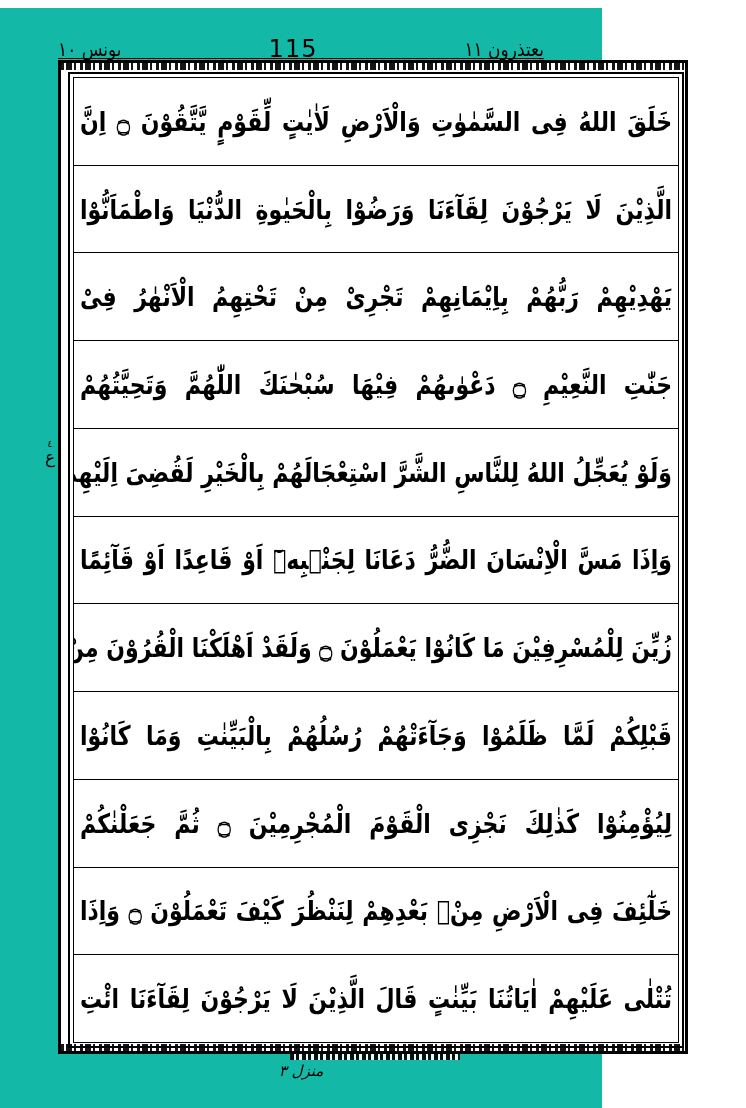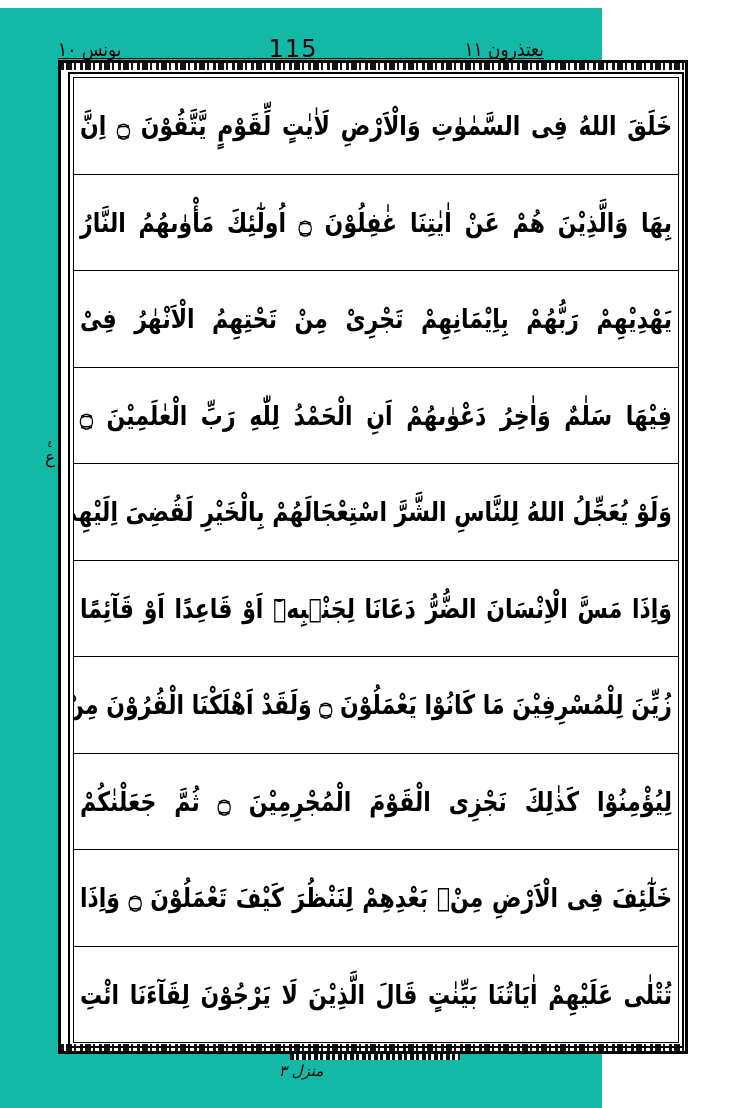--- a/index.html
+++ b/index.html
@@ -189,36 +189,39 @@
   <div class="frame-outer">
     <div class="frame-orn-top"></div>
     <div class="frame-orn-bottom"></div>
     <div class="frame-mid">
       <div class="frame-inner">
         <div class="lines">
           <div class="qline">
               <span class="qtext">خَلَقَ اللهُ فِى السَّمٰوٰتِ وَالْاَرْضِ لَاٰيٰتٍ لِّقَوْمٍ يَّتَّقُوْنَ ۝ اِنَّ</span>
             </div>
           <div class="qline">
-              <span class="qtext">بِهَا وَالَّذِيْنَ هُمْ عَنْ اٰيٰتِنَا غٰفِلُوْنَ ۝ اُولٰٓئِكَ مَأْوٰىهُمُ النَّارُ</span>
+              <span class="qtext">الَّذِيْنَ لَا يَرْجُوْنَ لِقَآءَنَا وَرَضُوْا بِالْحَيٰوةِ الدُّنْيَا وَاطْمَاَنُّوْا</span>
             </div>
           <div class="qline">
               <span class="qtext">يَهْدِيْهِمْ رَبُّهُمْ بِاِيْمَانِهِمْ تَجْرِىْ مِنْ تَحْتِهِمُ الْاَنْهٰرُ فِىْ</span>
             </div>
           <div class="qline">
-              <span class="qtext">فِيْهَا سَلٰمٌ وَاٰخِرُ دَعْوٰىهُمْ اَنِ الْحَمْدُ لِلّٰهِ رَبِّ الْعٰلَمِيْنَ ۝</span>
+              <span class="qtext">جَنّٰتِ النَّعِيْمِ ۝ دَعْوٰىهُمْ فِيْهَا سُبْحٰنَكَ اللّٰهُمَّ وَتَحِيَّتُهُمْ</span>
             </div>
           <div class="qline">
               <span class="qtext">وَلَوْ يُعَجِّلُ اللهُ لِلنَّاسِ الشَّرَّ اسْتِعْجَالَهُمْ بِالْخَيْرِ لَقُضِىَ اِلَيْهِمْ</span>
             </div>
           <div class="qline">
               <span class="qtext">وَاِذَا مَسَّ الْاِنْسَانَ الضُّرُّ دَعَانَا لِجَنْۢبِهٖٓ اَوْ قَاعِدًا اَوْ قَآئِمًا</span>
             </div>
           <div class="qline">
               <span class="qtext">زُيِّنَ لِلْمُسْرِفِيْنَ مَا كَانُوْا يَعْمَلُوْنَ ۝ وَلَقَدْ اَهْلَكْنَا الْقُرُوْنَ مِنْ</span>
+            </div>
+          <div class="qline">
+              <span class="qtext">قَبْلِكُمْ لَمَّا ظَلَمُوْا وَجَآءَتْهُمْ رُسُلُهُمْ بِالْبَيِّنٰتِ وَمَا كَانُوْا</span>
             </div>
           <div class="qline">
               <span class="qtext">لِيُؤْمِنُوْا كَذٰلِكَ نَجْزِى الْقَوْمَ الْمُجْرِمِيْنَ ۝ ثُمَّ جَعَلْنٰكُمْ</span>
             </div>
           <div class="qline">
               <span class="qtext">خَلٰٓئِفَ فِى الْاَرْضِ مِنْۢ بَعْدِهِمْ لِنَنْظُرَ كَيْفَ تَعْمَلُوْنَ ۝ وَاِذَا</span>
             </div>
           <div class="qline">
               <span class="qtext">تُتْلٰى عَلَيْهِمْ اٰيَاتُنَا بَيِّنٰتٍ قَالَ الَّذِيْنَ لَا يَرْجُوْنَ لِقَآءَنَا ائْتِ</span>
             </div>

